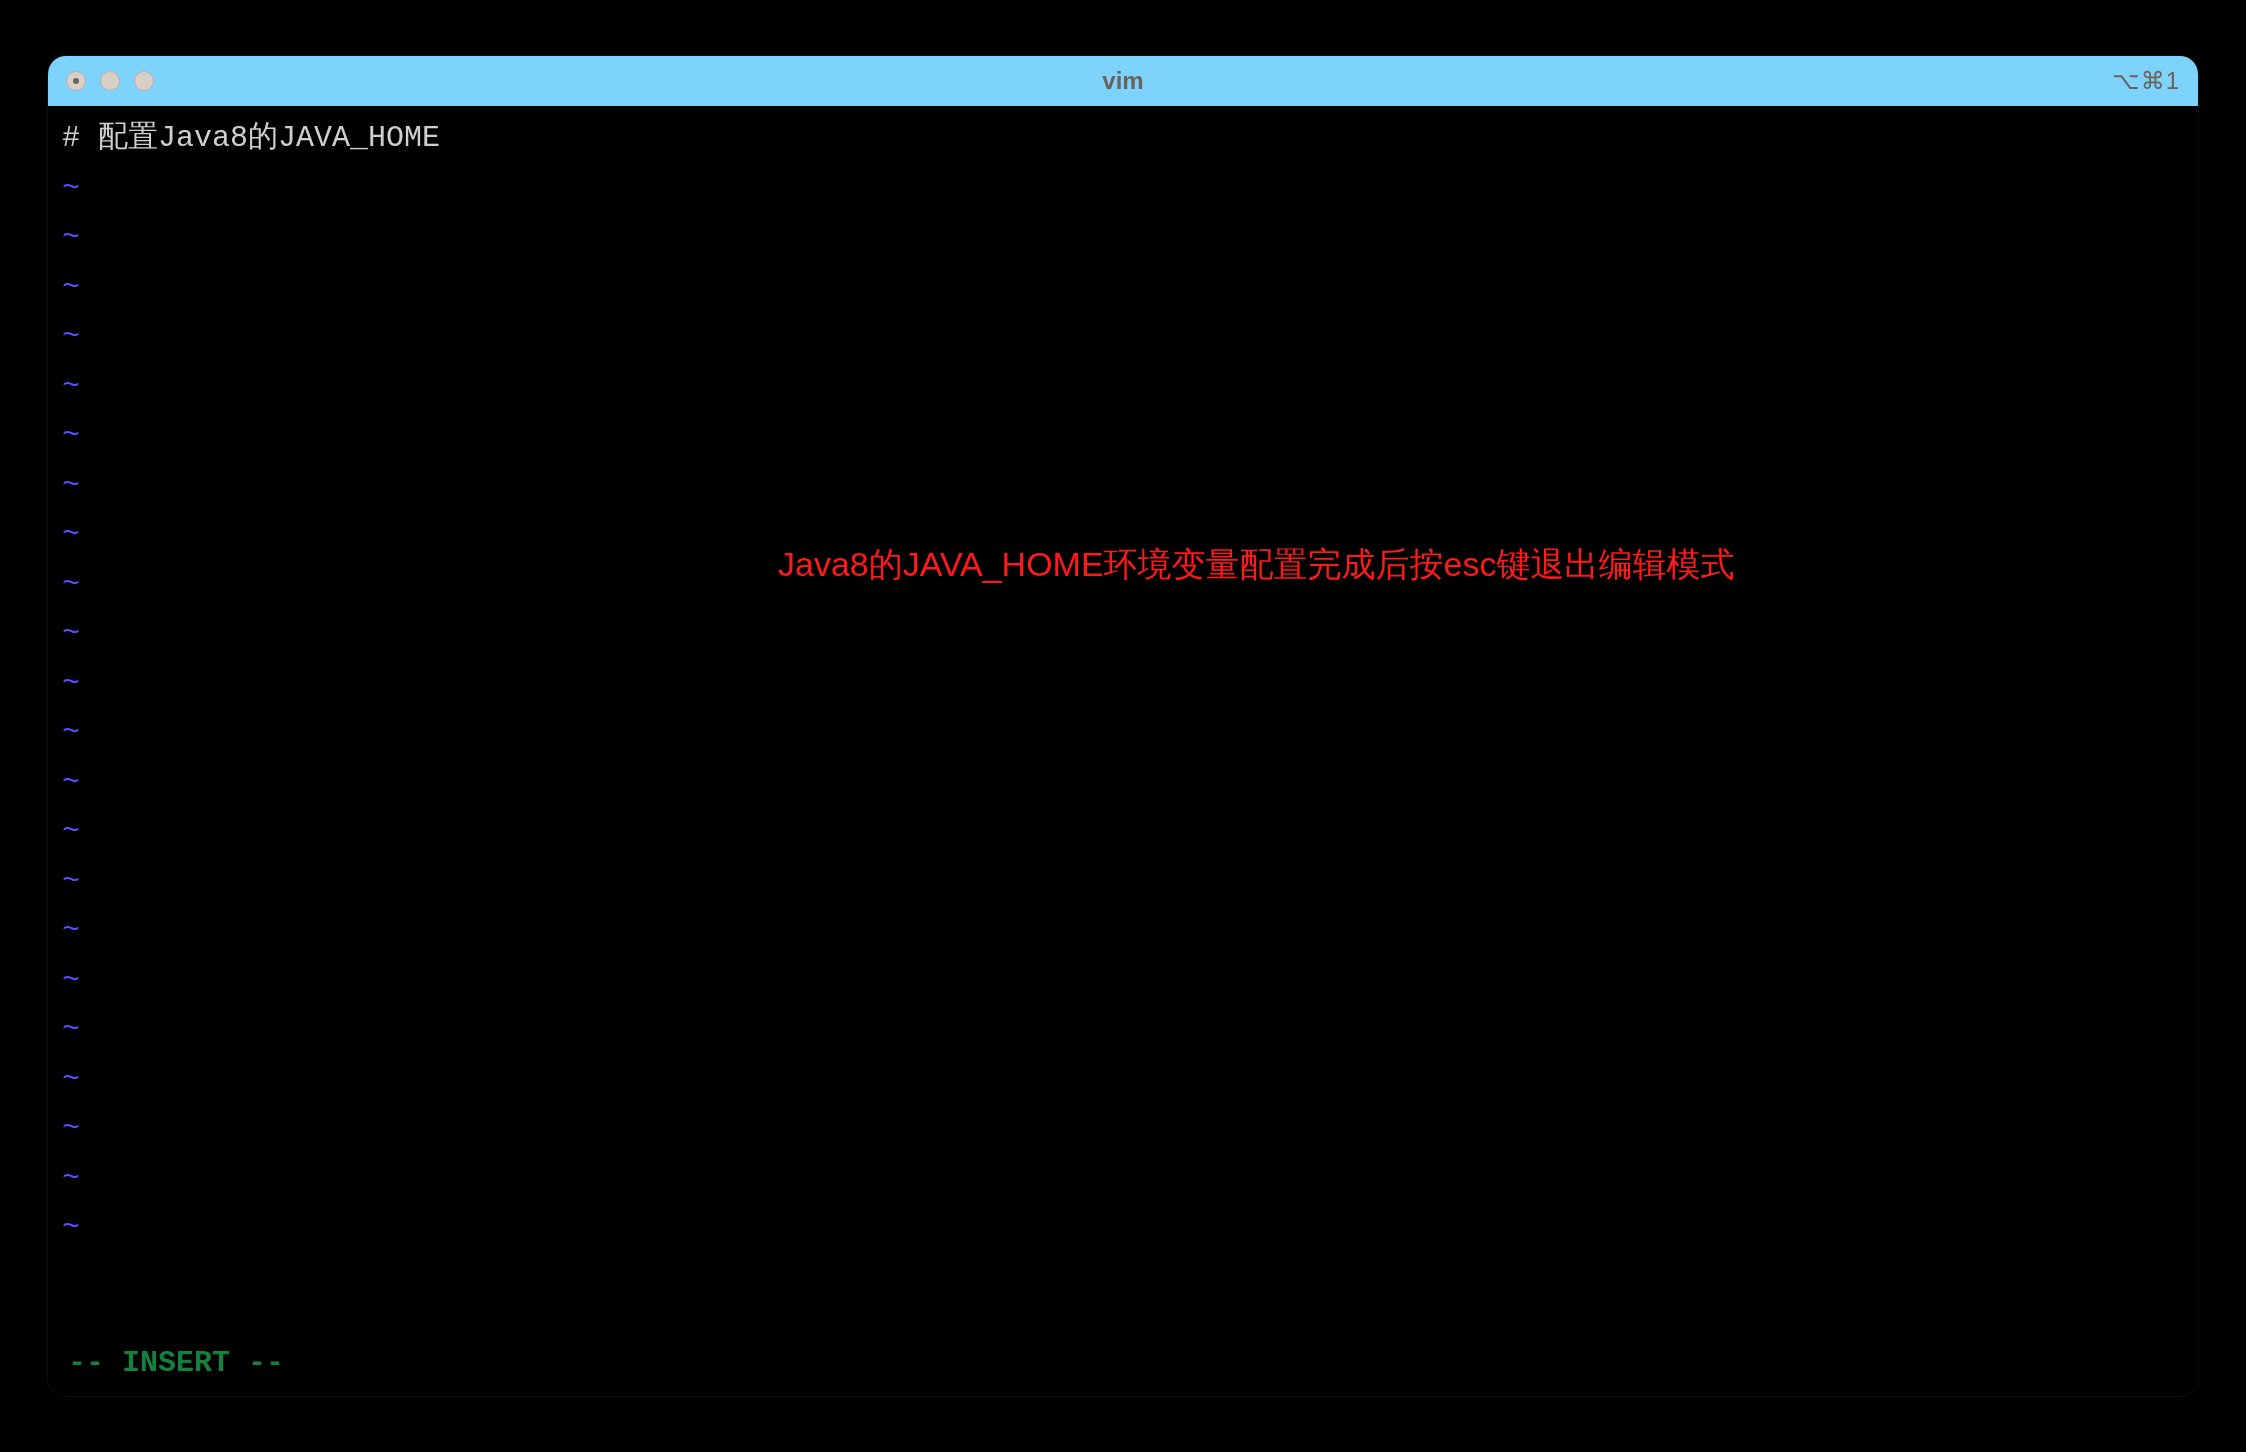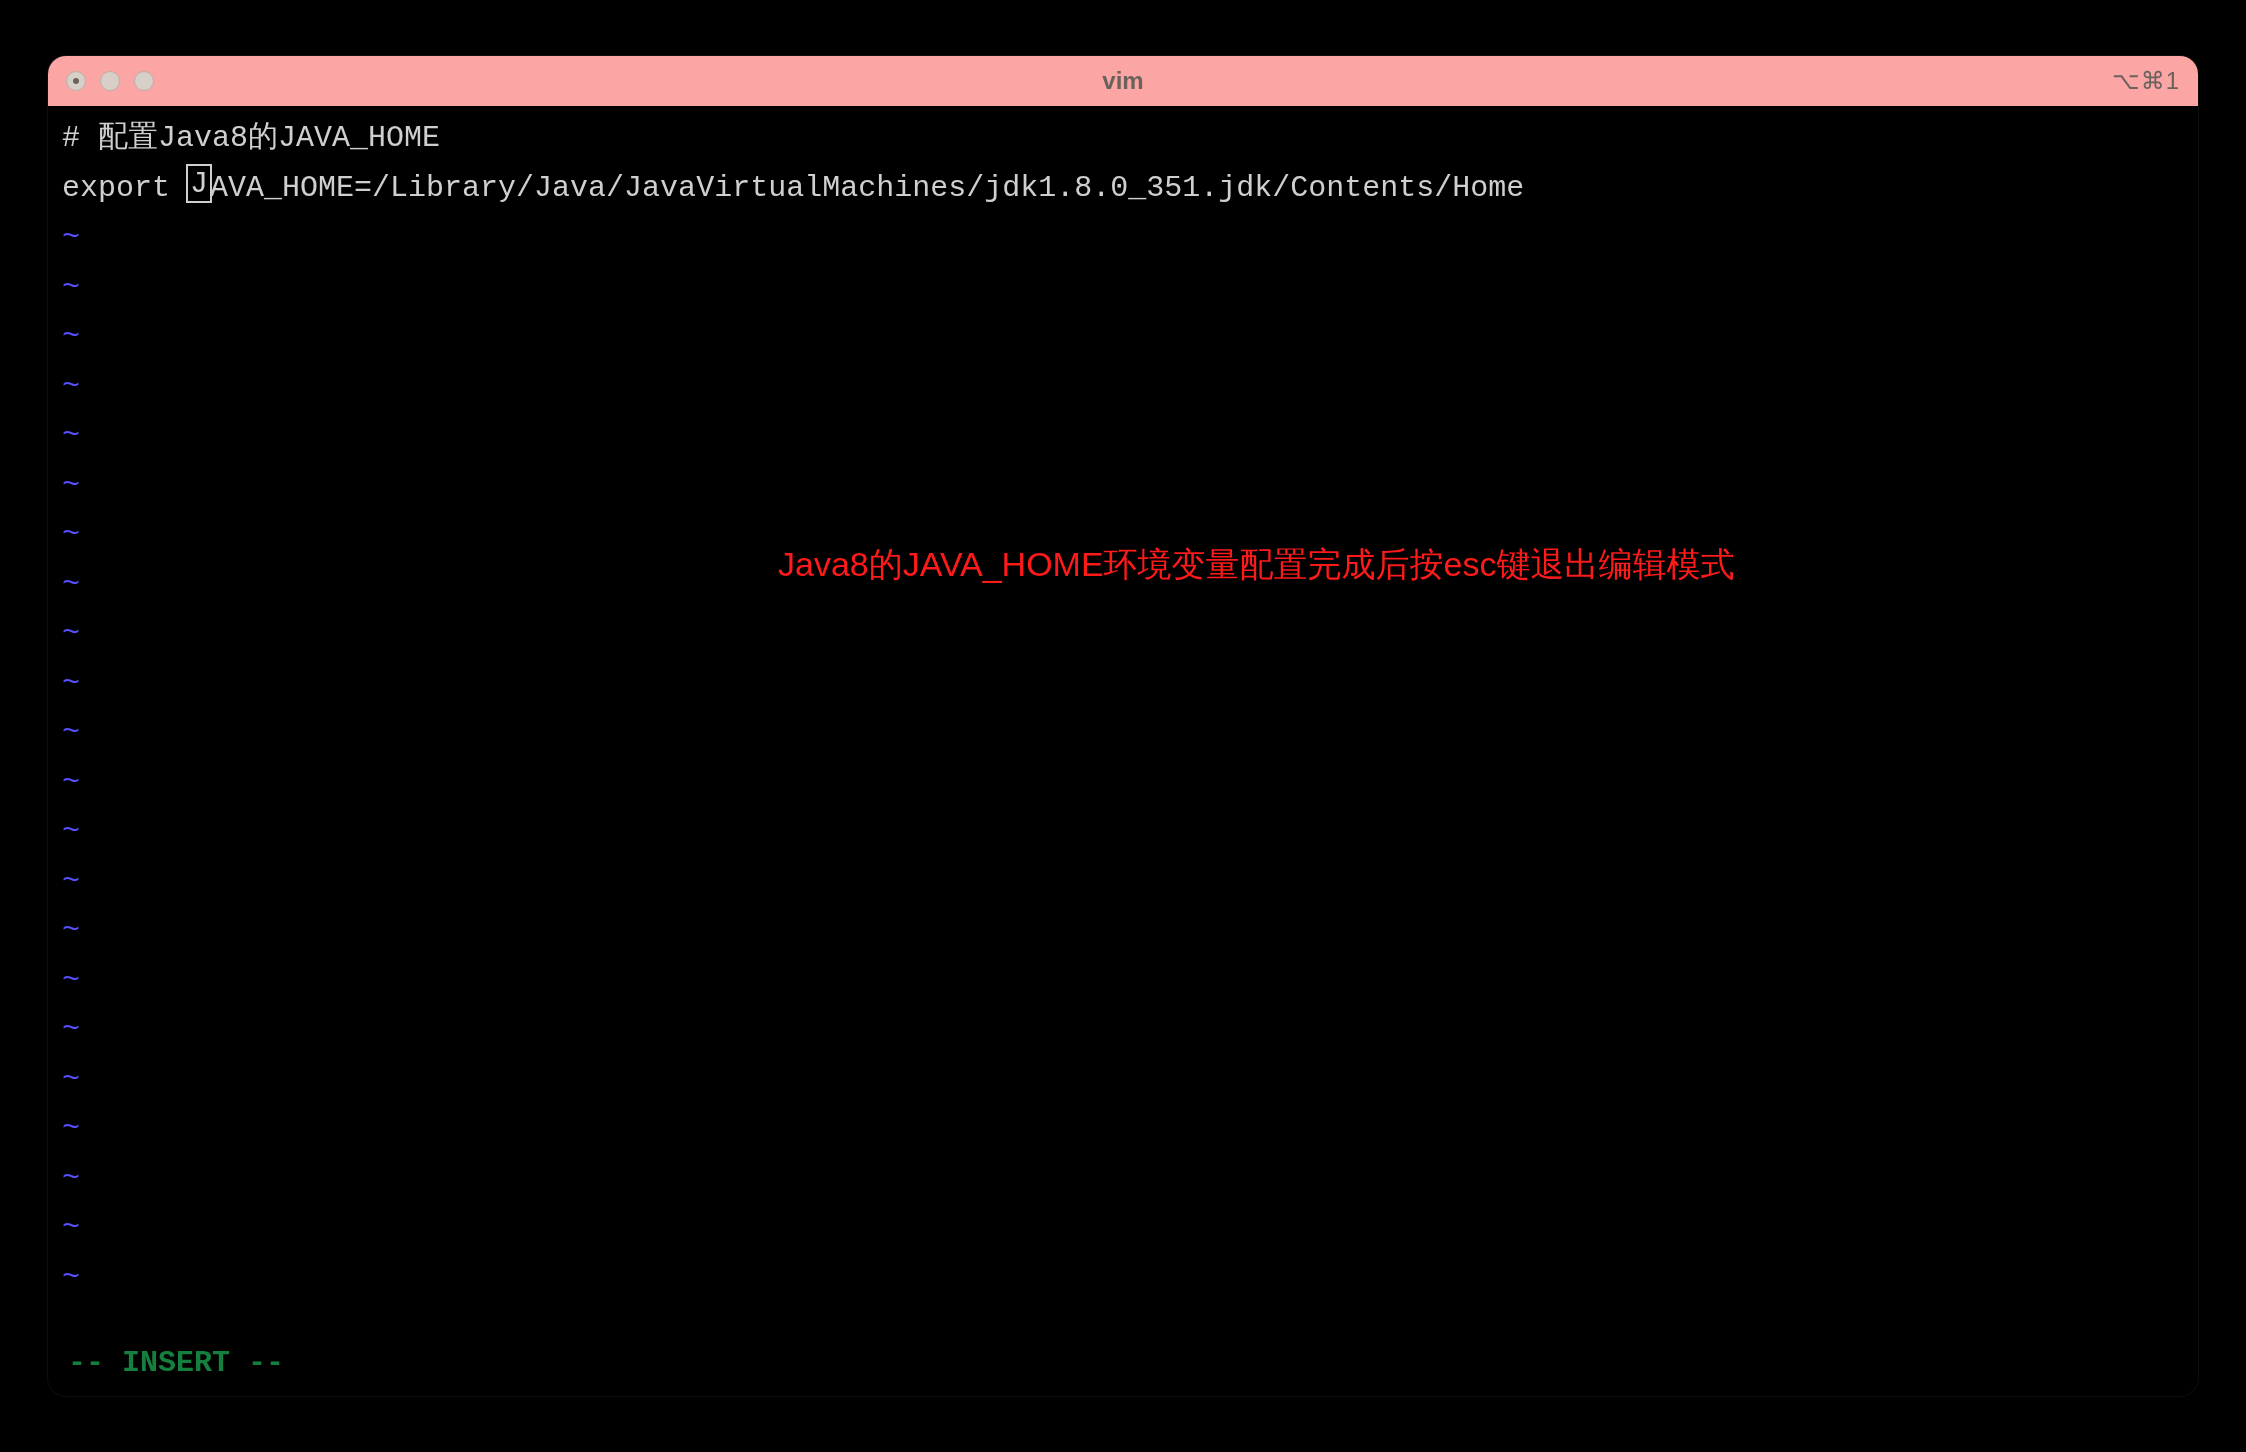--- a/index.html
+++ b/index.html
@@ -20,21 +20,21 @@
       width: 2150px;
       height: 1340px;
       background: #000;
       border-radius: 18px;
       overflow: hidden;
       position: relative;
       box-shadow: 0 0 0 1px rgba(255,255,255,0.05);
     }
     .titlebar {
       height: 50px;
-      background: #fca5a5;
+      background: #7dd3fc;
       display: flex;
       align-items: center;
       position: relative;
       padding: 0 18px;
     }
     .traffic-lights {
       display: flex;
       gap: 14px;
       align-items: center;
     }
@@ -136,23 +136,20 @@
       <div class="traffic-light close"></div>
       <div class="traffic-light"></div>
       <div class="traffic-light"></div>
     </div>
     <div class="title">vim</div>
     <div class="titlebar-right">⌥⌘1</div>
   </div>
 
   <div class="terminal-content">
     <div class="line"># 配置Java8的JAVA_HOME</div>
-    <div class="line2">
-      <span>export </span><span class="cursor-box">J</span><span>AVA_HOME=/Library/Java/JavaVirtualMachines/jdk1.8.0_351.jdk/Contents/Home</span>
-    </div>
     <div id="tilde-container">
         <div class="line tilde">~</div>
         <div class="line tilde">~</div>
         <div class="line tilde">~</div>
         <div class="line tilde">~</div>
         <div class="line tilde">~</div>
         <div class="line tilde">~</div>
         <div class="line tilde">~</div>
         <div class="line tilde">~</div>
         <div class="line tilde">~</div>

